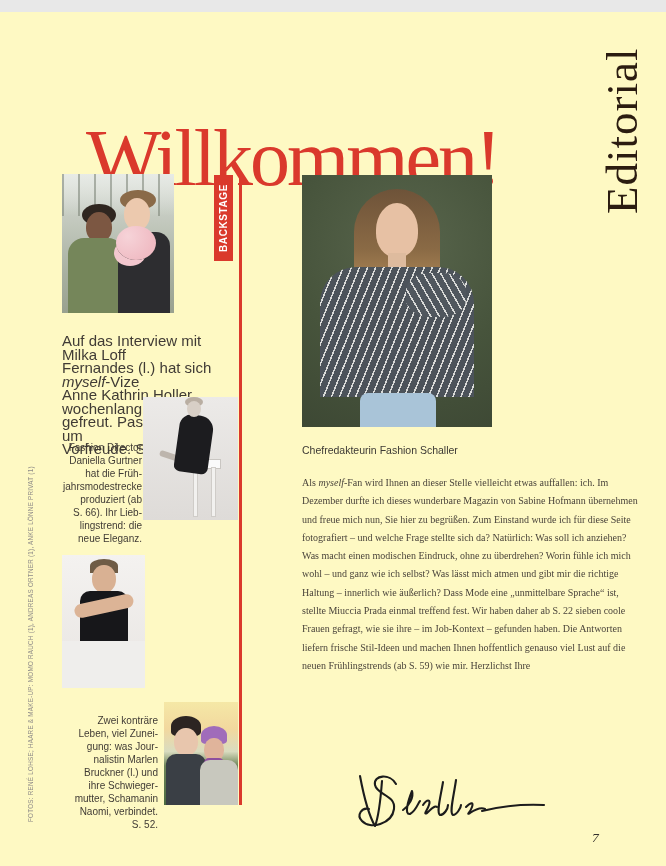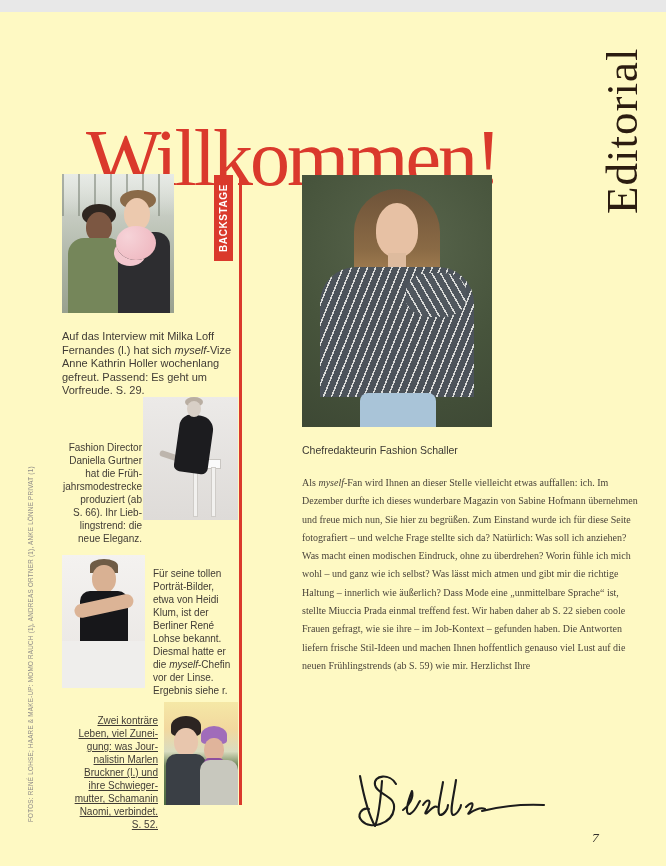--- a/index.html
+++ b/index.html
@@ -11,24 +11,24 @@
 
   
   .backstage{position:absolute;left:214px;top:163px;width:19px;height:86px;background:#da392c;display:flex;align-items:center;justify-content:center;}
   .backstage span{writing-mode:vertical-rl;transform:rotate(180deg);color:#ffffff;font-size:10px;font-weight:bold;letter-spacing:0.6px;}
   .red-rule{position:absolute;left:239px;top:163px;width:3px;height:630px;background:#da392c;}
 
   
   .cap{position:absolute;font-size:10px;line-height:13px;color:#403b35;white-space:pre-line;}
   .cap i{font-style:italic;}
   .cap.right{text-align:right;}
-  .cap1{left:62px;top:307px;width:176px;font-size:11px;line-height:13.5px;}
+  .cap1{left:62px;top:307px;width:176px;font-size:15px;line-height:13.5px;}
   .cap2{left:50px;top:419px;width:92px;}
   .cap3{left:153px;top:545px;width:84px;}
-  .cap4{left:50px;top:692px;width:108px;text-decoration:underline;}
+  .cap4{left:50px;top:692px;width:108px;}
 
   
   .photo{position:absolute;overflow:hidden;}
   .ph1{left:62px;top:162px;width:112px;height:139px;background:linear-gradient(180deg,#d9ddd8 0%,#c2c8bd 35%,#a9b1a2 70%,#99a18f 100%);}
   .ph1 .roof{position:absolute;left:0;top:0;width:100%;height:42px;background:repeating-linear-gradient(90deg,rgba(120,128,115,0.55) 0 2px,transparent 2px 16px),linear-gradient(180deg,rgba(235,238,233,0.8),rgba(235,238,233,0));}
   .ph1 .head-l{position:absolute;left:24px;top:38px;width:26px;height:30px;border-radius:50% 50% 46% 46%;background:#7c5742;}
   .ph1 .hair-l{position:absolute;left:20px;top:30px;width:34px;height:22px;border-radius:50%;background:#2f2620;}
   .ph1 .body-l{position:absolute;left:6px;top:64px;width:56px;height:76px;border-radius:16px 16px 0 0;background:#75865a;}
   .ph1 .head-r{position:absolute;left:62px;top:24px;width:26px;height:32px;border-radius:50% 50% 46% 46%;background:#ecc9ae;}
   .ph1 .hair-r{position:absolute;left:58px;top:16px;width:36px;height:20px;border-radius:50%;background:#8a6a48;}
@@ -126,30 +126,20 @@
       <div class="head2"></div>
   </div>
 
   <div class="photo ph3">
     <div class="hair3"></div>
       <div class="head3"></div>
     <div class="tank"></div>
     <div class="arm"></div>
     <div class="white-lower"></div>
   </div>
-  <p class="cap cap3"><span>Für seine tollen
-Porträt-Bilder,
-etwa von Heidi
-Klum, ist der
-Berliner René
-Lohse bekannt.
-Diesmal hatte er
-die </span><i>myself</i><span>-Chefin
-vor der Linse.
-Ergebnis siehe r.</span></p>
 
   <p class="cap cap4 right">Zwei konträre
 Leben, viel Zunei-
 gung: was Jour-
 nalistin Marlen
 Bruckner (l.) und
 ihre Schwieger-
 mutter, Schamanin
 Naomi, verbindet.
 S. 52.</p>

